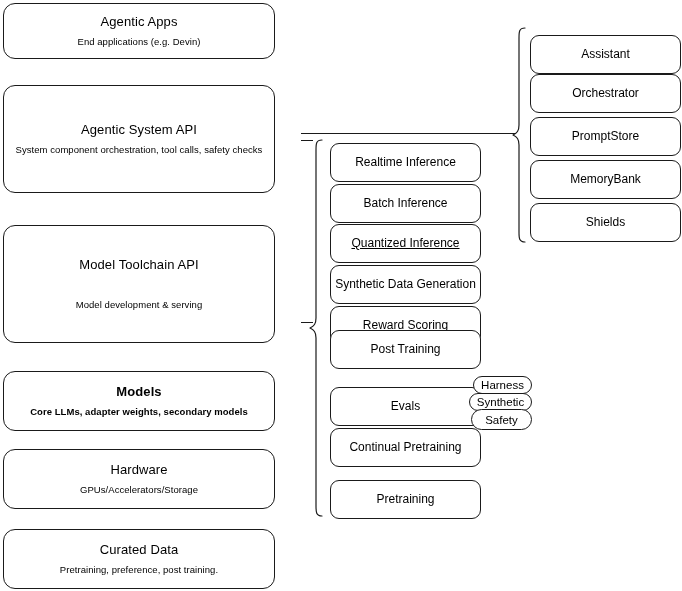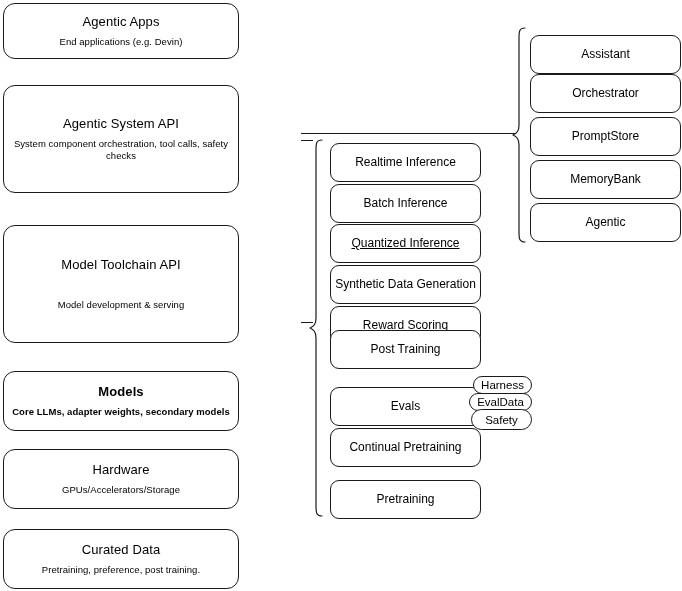--- a/index.html
+++ b/index.html
@@ -30,21 +30,21 @@
     flex-direction: column;
     align-items: center;
     justify-content: center;
     text-align: center;
     line-height: 1.25;
   }
 
   
   .layer {
     left: 3px;
-    width: 236px;
+    width: 272px;
     border-radius: 12px;
     padding: 8px 8px;
   }
   .layer .title {
     font-size: 13px;
     color: #000;
     letter-spacing: 0.1px;
   }
   .layer .subtitle {
     font-size: 9.5px;
@@ -173,35 +173,35 @@
     <span>Continual Pretraining</span>
   </div>
   <div class="node chip mid" style="top:480px;">
     <span>Pretraining</span>
   </div>
 
   <div class="pill" style="left:473px; top:376px; width:59px; height:18px;align-items:center;">
     <span>Harness</span>
   </div>
   <div class="pill" style="left:469px; top:393px; width:63px; height:18px;">
-    <span>EvalData</span>
+    <span>Synthetic</span>
   </div>
   <div class="pill" style="left:471px; top:409px; width:61px; height:21px;">
     <span>Safety</span>
   </div>
 
   <div class="node chip right" style="top:35px;">
     <span>Assistant</span>
   </div>
   <div class="node chip right" style="top:74px;">
     <span>Orchestrator</span>
   </div>
   <div class="node chip right" style="top:117px;">
     <span>PromptStore</span>
   </div>
   <div class="node chip right" style="top:160px;">
     <span>MemoryBank</span>
   </div>
   <div class="node chip right" style="top:203px;">
-    <span>Agentic</span>
+    <span>Shields</span>
   </div>
 
 </div>
 
 </body></html>

